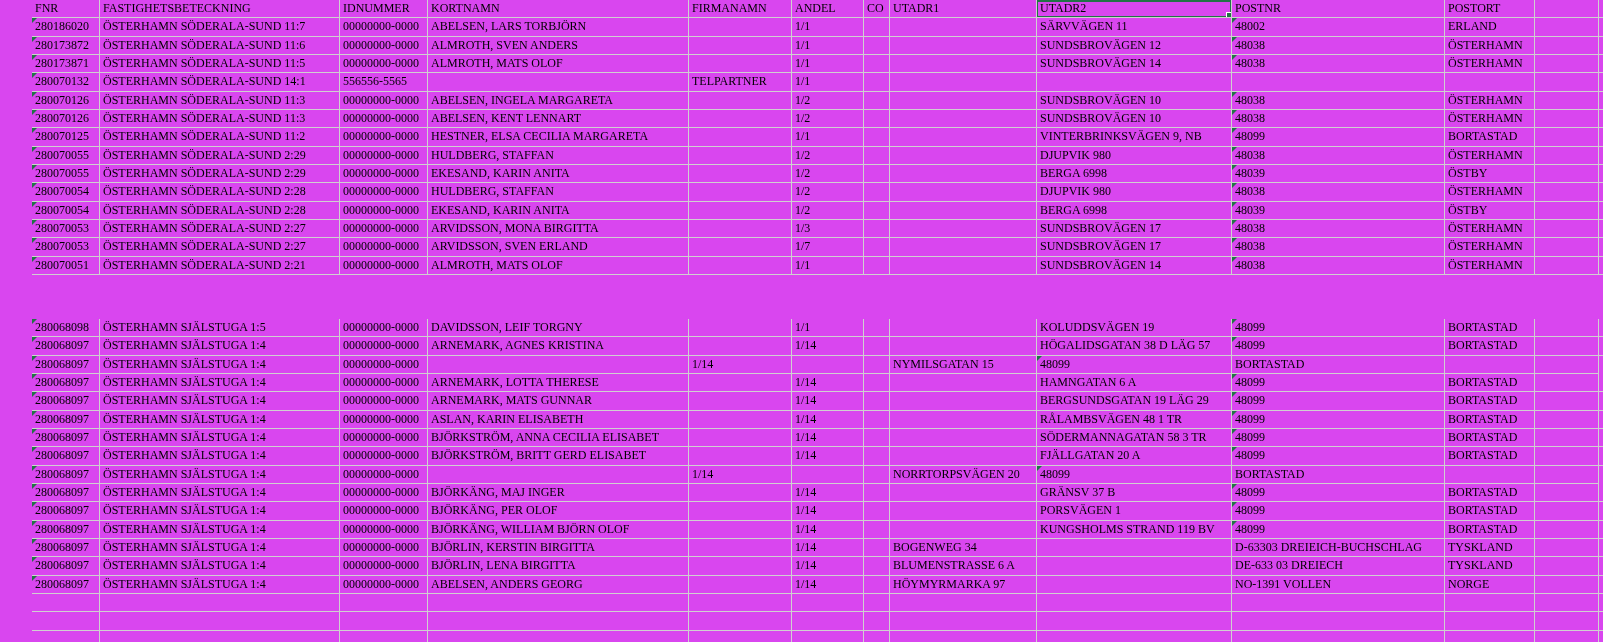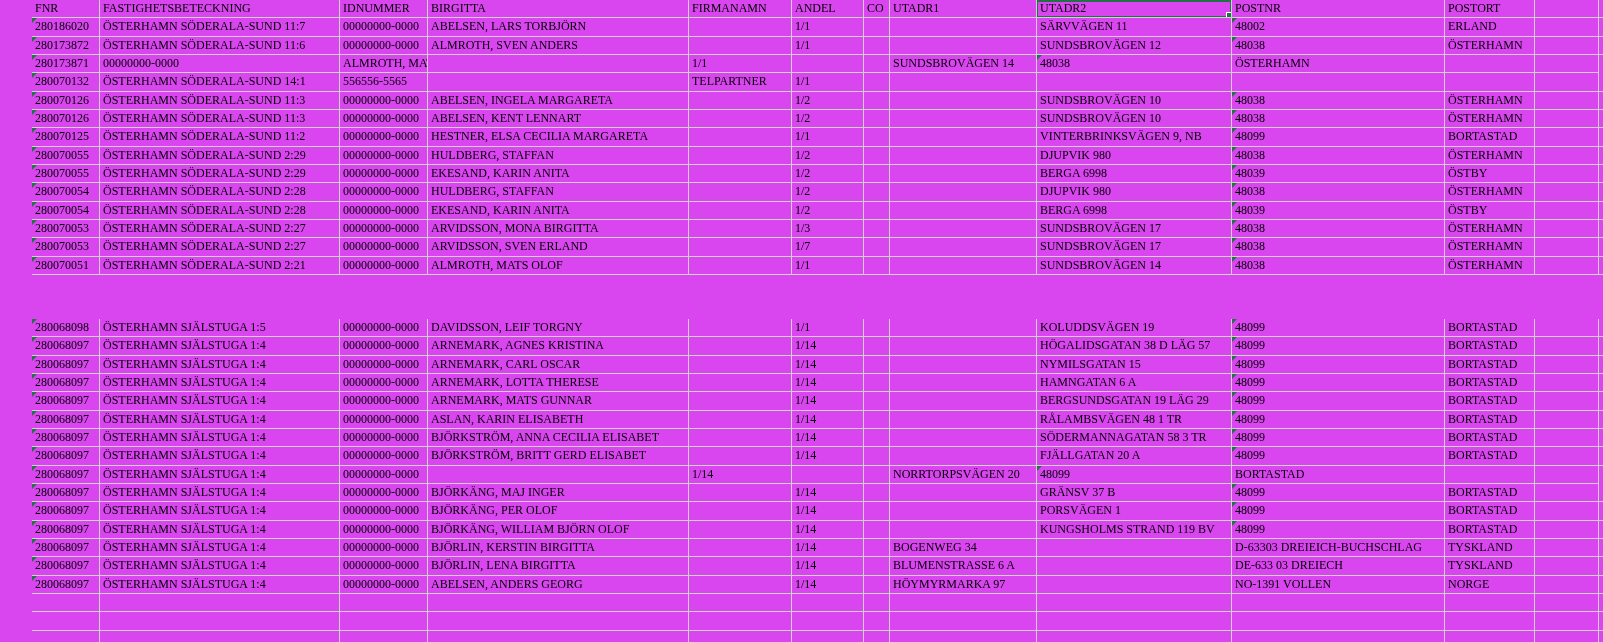--- a/index.html
+++ b/index.html
@@ -42,21 +42,21 @@
   }
 </style>
 </head>
 <body>
 
 <div id="sheet" style="--sel: #217346; --err: #217346;">
     <div class="row" style="grid-template-columns: 68px 240px 88px 261px 103px 72px 26px 147px 195px 213px 90px 64px 36px; height: 18.3429px;">
       <div class="cell">FNR</div>
       <div class="cell">FASTIGHETSBETECKNING</div>
       <div class="cell">IDNUMMER</div>
-      <div class="cell">BIRGITTA</div>
+      <div class="cell">KORTNAMN</div>
       <div class="cell">FIRMANAMN</div>
       <div class="cell">ANDEL</div>
       <div class="cell">CO</div>
       <div class="cell">UTADR1</div>
       <div class="cell">UTADR2<div class="selbox">
           <div class="handle"></div>
         </div></div>
       <div class="cell">POSTNR</div>
       <div class="cell">POSTORT</div>
       <div class="cell"></div>
@@ -87,20 +87,21 @@
       <div class="cell"></div>
       <div class="cell"></div>
       <div class="cell">SUNDSBROVÄGEN 12</div>
       <div class="cell">48038<span class="tri"></span></div>
       <div class="cell">ÖSTERHAMN</div>
       <div class="cell"></div>
       <div class="cell"></div>
     </div>
     <div class="row" style="grid-template-columns: 68px 240px 88px 261px 103px 72px 26px 147px 195px 213px 90px 64px 36px; height: 18.3429px;">
       <div class="cell">280173871<span class="tri"></span></div>
+      <div class="cell">ÖSTERHAMN SÖDERALA-SUND 11:5</div>
       <div class="cell">00000000-0000</div>
       <div class="cell">ALMROTH, MATS OLOF</div>
       <div class="cell"></div>
       <div class="cell">1/1</div>
       <div class="cell"></div>
       <div class="cell"></div>
       <div class="cell">SUNDSBROVÄGEN 14</div>
       <div class="cell">48038<span class="tri"></span></div>
       <div class="cell">ÖSTERHAMN</div>
       <div class="cell"></div>
@@ -298,21 +299,20 @@
       <div class="cell">HÖGALIDSGATAN 38 D LÄG 57</div>
       <div class="cell">48099<span class="tri"></span></div>
       <div class="cell">BORTASTAD</div>
       <div class="cell"></div>
       <div class="cell"></div>
     </div>
     <div class="row" style="grid-template-columns: 68px 240px 88px 261px 103px 72px 26px 147px 195px 213px 90px 64px 36px; height: 18.3429px;">
       <div class="cell">280068097<span class="tri"></span></div>
       <div class="cell">ÖSTERHAMN SJÄLSTUGA 1:4</div>
       <div class="cell">00000000-0000</div>
-      <div class="cell">ARNEMARK, CARL OSCAR</div>
       <div class="cell"></div>
       <div class="cell">1/14</div>
       <div class="cell"></div>
       <div class="cell"></div>
       <div class="cell">NYMILSGATAN 15</div>
       <div class="cell">48099<span class="tri"></span></div>
       <div class="cell">BORTASTAD</div>
       <div class="cell"></div>
       <div class="cell"></div>
     </div>

